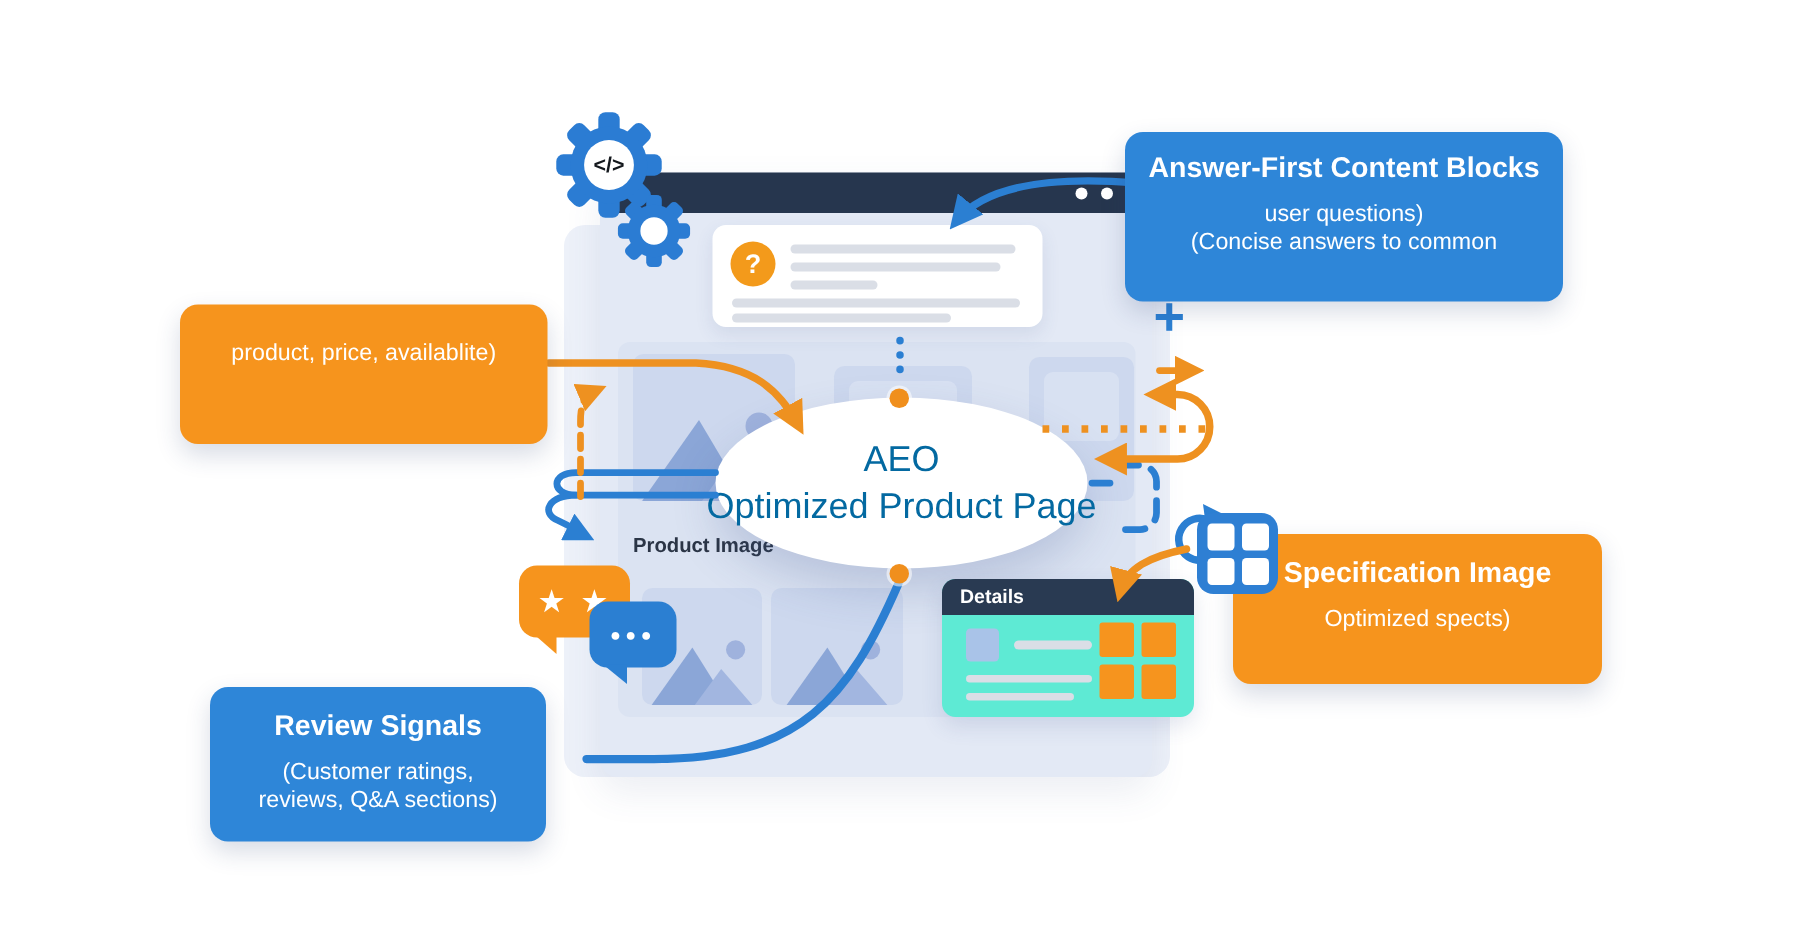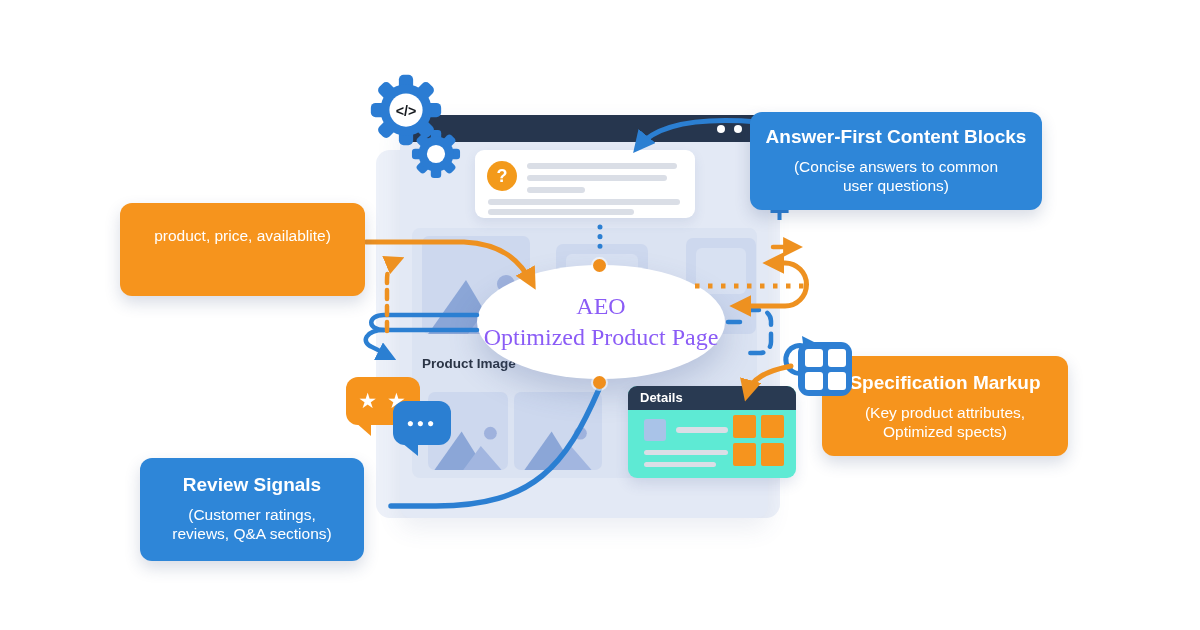--- a/index.html
+++ b/index.html
@@ -26,21 +26,21 @@
   
   .answer-card{left:475px;top:150px;width:220px;height:68px;background:#fff;border-radius:9px;z-index:6;
                box-shadow:0 5px 12px rgba(60,80,140,.10);}
   .qcircle{position:absolute;left:12px;top:11px;width:30px;height:30px;border-radius:50%;background:#f39a1b;
            color:#fff;font-size:18px;font-weight:700;display:flex;align-items:center;justify-content:center;}
   .pline{position:absolute;height:6px;background:#dadee6;border-radius:3px;}
 
   
   .ellipse{left:477px;top:265px;width:248px;height:114px;background:#fff;border-radius:50%;z-index:6;
            box-shadow:0 14px 30px rgba(60,80,140,.22);display:flex;flex-direction:column;align-items:center;justify-content:center;}
-  .ellipse .l{font-size:24px;font-weight:500;color:#8b5cf6;line-height:31px;white-space:nowrap;font-family:Liberation Serif, serif;}
+  .ellipse .l{font-size:24px;font-weight:500;color:#0369a1;line-height:31px;white-space:nowrap;}
   .odot{width:13px;height:13px;border-radius:50%;background:#f08f1d;z-index:10;box-shadow:0 0 0 2px rgba(255,255,255,.55);}
 
   
   .details{left:628px;top:386px;width:168px;height:92px;background:#5eead4;border-radius:9px;z-index:7;
            box-shadow:0 6px 14px rgba(60,80,140,.14);}
   .details .hdr{position:absolute;left:0;top:0;width:100%;height:24px;background:#293a52;border-radius:9px 9px 0 0;
                 color:#fff;font-size:13px;font-weight:700;line-height:24px;padding-left:12px;box-sizing:border-box;}
   .details .thumb{position:absolute;left:16px;top:33px;width:22px;height:22px;background:#a9c3e8;border-radius:3px;}
   .ogrid{position:absolute;left:105px;top:29px;display:grid;grid-template-columns:23px 23px;grid-template-rows:23px 23px;gap:5px;}
   .ogrid span{background:#f6941e;border-radius:2px;}
@@ -54,21 +54,21 @@
   .bub-blue .tail{border-top:13px solid #2b7fd2;}
 
   
   .callout{border-radius:12px;color:#fff;text-align:center;z-index:11;box-sizing:border-box;padding-top:14px;
            box-shadow:0 7px 16px rgba(40,60,110,.18);}
   .callout .t{font-size:19px;font-weight:700;}
   .callout .s{font-size:15.5px;margin-top:9px;line-height:1.25;}
   .co-orange{background:#f6941d;}
   .co-blue{background:#2e86d8;}
   .box-structured{left:120px;top:203px;width:245px;height:93px;}
-  .box-answer{left:750px;top:88px;width:292px;height:98px;margin-top:24px;}
+  .box-answer{left:750px;top:88px;width:292px;height:113px;}
   .box-spec{left:822px;top:356px;width:246px;height:100px;padding-top:16px;}
   .box-review{left:140px;top:458px;width:224px;height:103px;padding-top:16px;}
 
   
   .gear{z-index:12;}
   .grid-icon{left:798px;top:342px;width:54px;height:54px;background:#2e7fd3;border-radius:11px;z-index:12;
              display:grid;grid-template-columns:18px 18px;grid-template-rows:18px 18px;gap:5px;padding:6.5px;box-sizing:border-box;}
   .grid-icon span{background:#fff;border-radius:3px;}
   .plus{left:769px;top:193px;z-index:9;color:#2b7fd2;font-size:36px;font-weight:700;line-height:36px;}
 
@@ -221,29 +221,28 @@
 
   <div class="abs callout co-orange box-structured">
     <div class="s">
       <span style="display:block">product, price, availablite)</span>
     </div>
   </div>
 
   <div class="abs callout co-blue box-answer">
     <div class="t">Answer-First Content Blocks</div>
     <div class="s">
+      <span style="display:block">user questions)</span>
       <span style="display:block">(Concise answers to common</span>
-      <span style="display:block">user questions)</span>
     </div>
   </div>
 
   <div class="abs callout co-orange box-spec">
-    <div class="t">Specification Markup</div>
-    <div class="s">
-      <span style="display:block">(Key product attributes,</span>
+    <div class="t">Specification Image</div>
+    <div class="s">
       <span style="display:block">Optimized spects)</span>
     </div>
   </div>
 
   <div class="abs callout co-blue box-review">
     <div class="t">Review Signals</div>
     <div class="s">
       <span style="display:block">(Customer ratings,</span>
       <span style="display:block">reviews, Q&amp;A sections)</span>
     </div>

